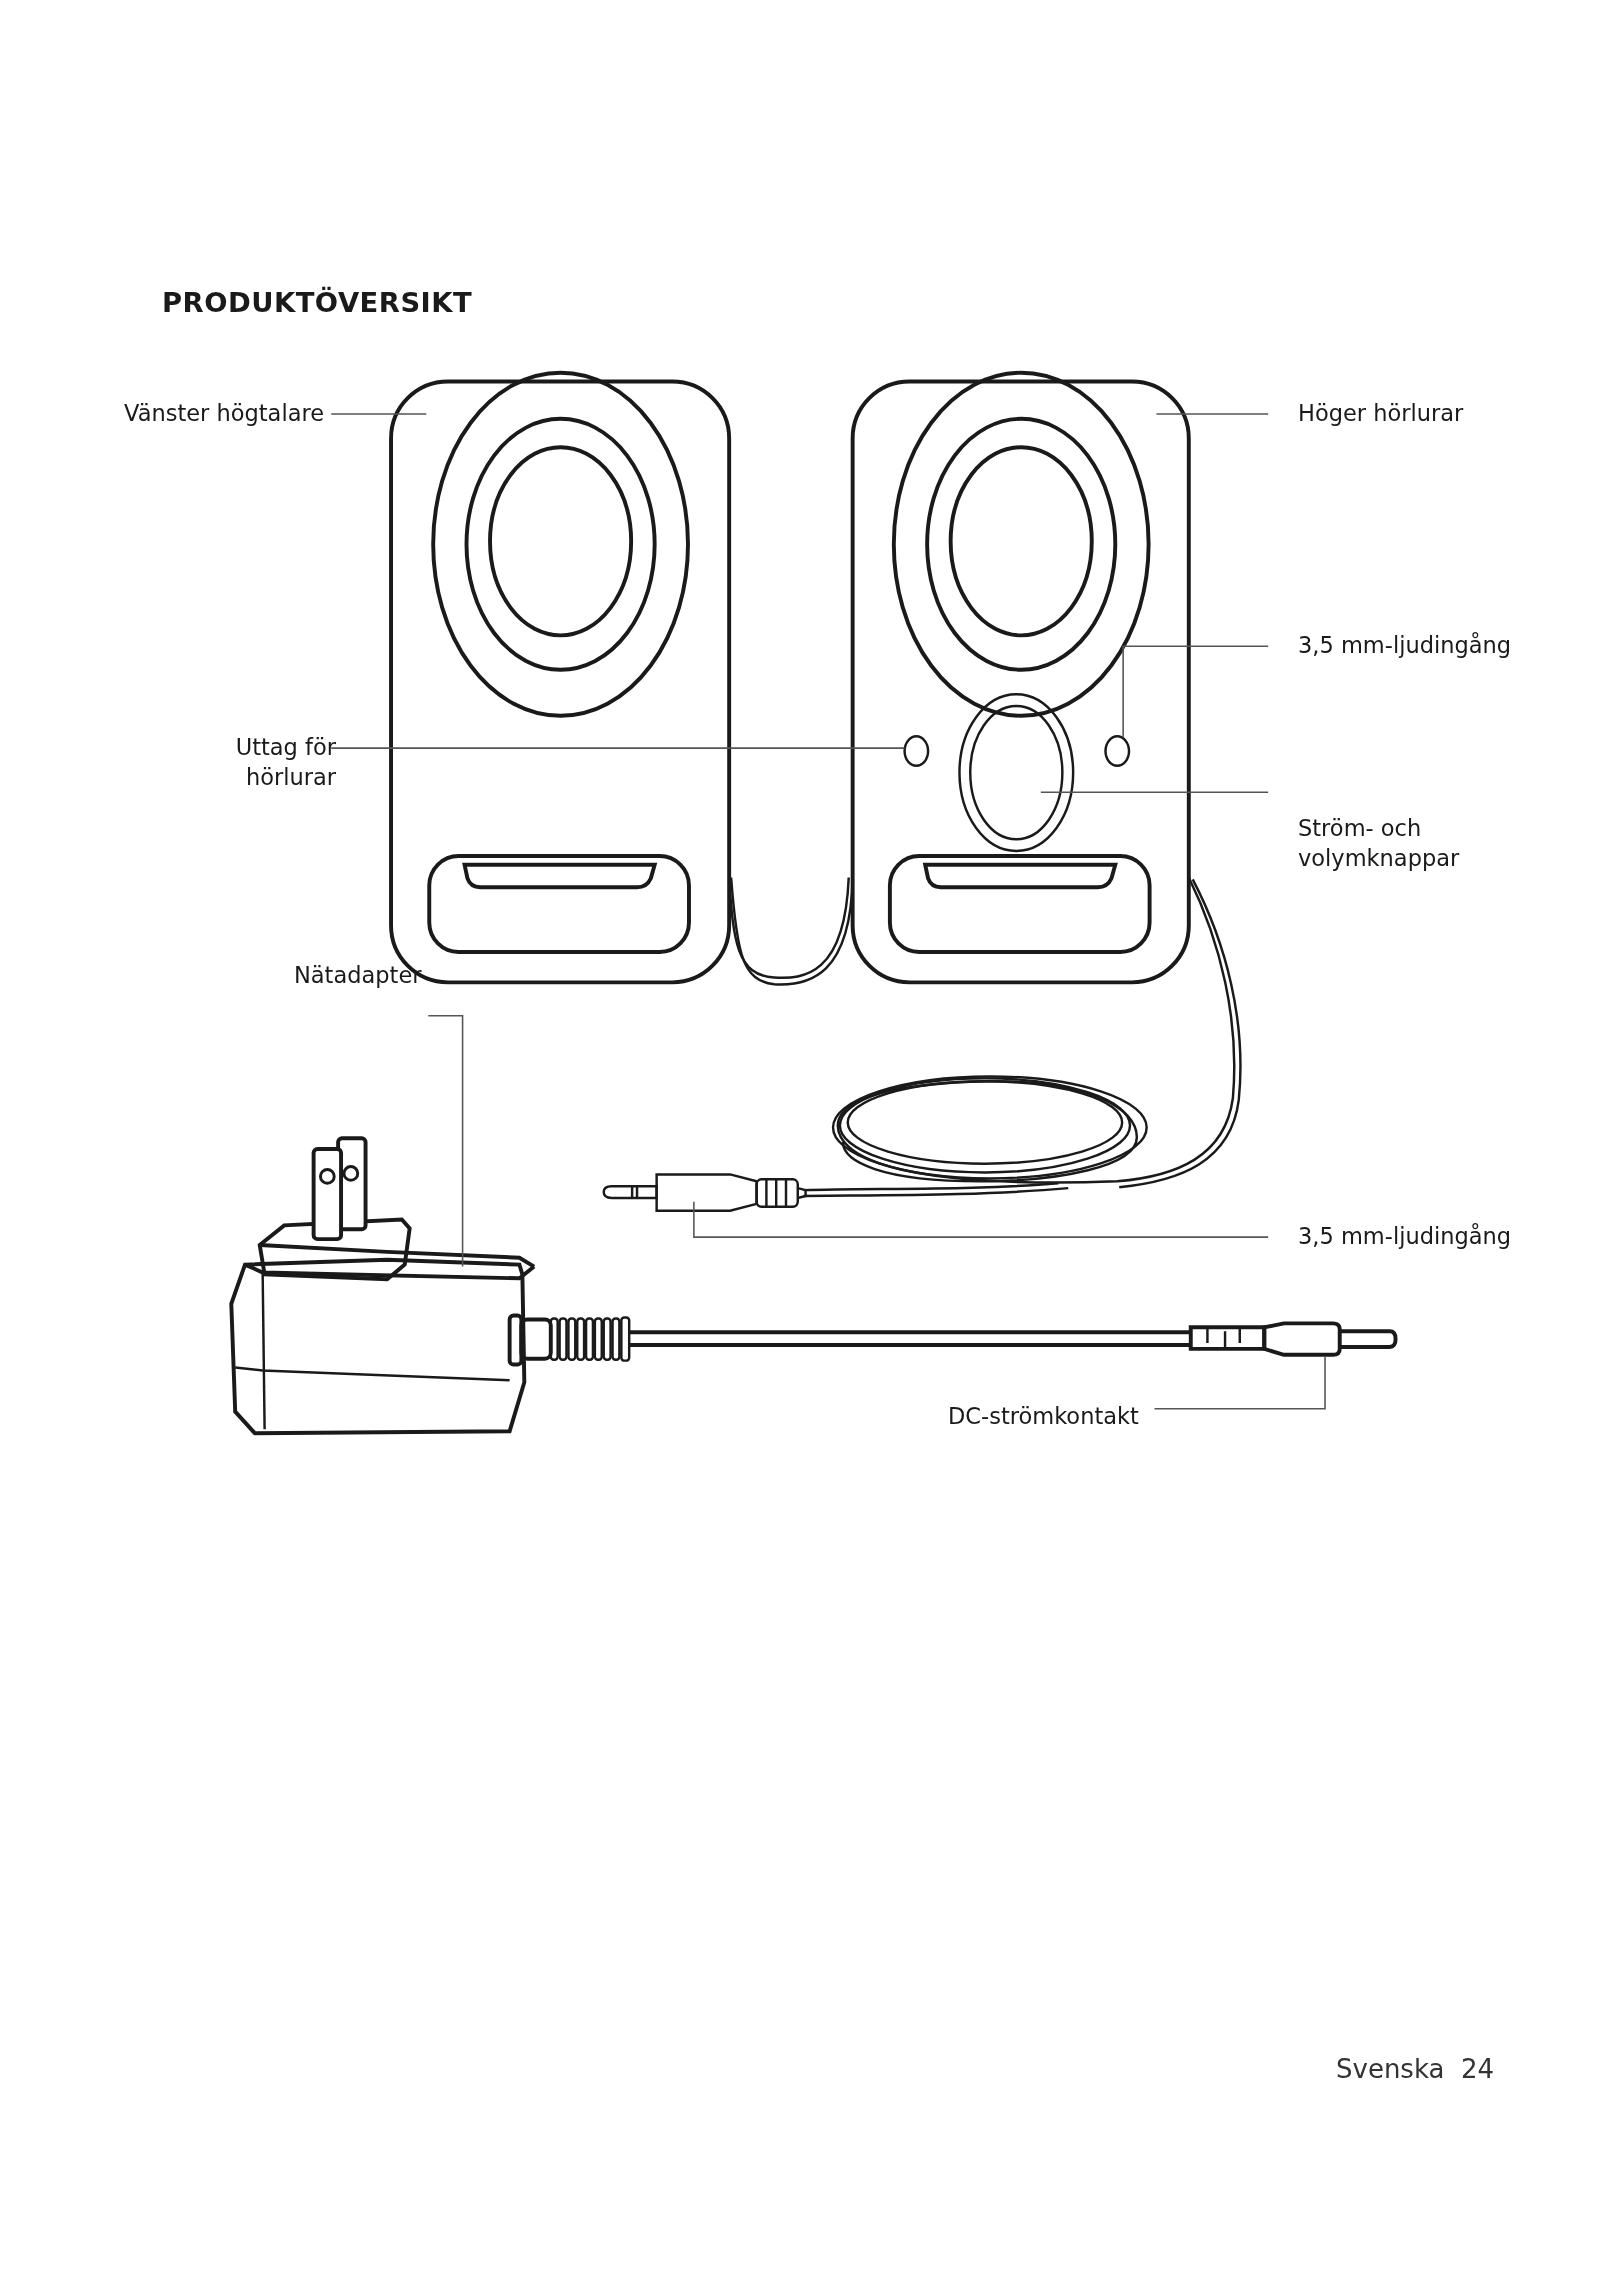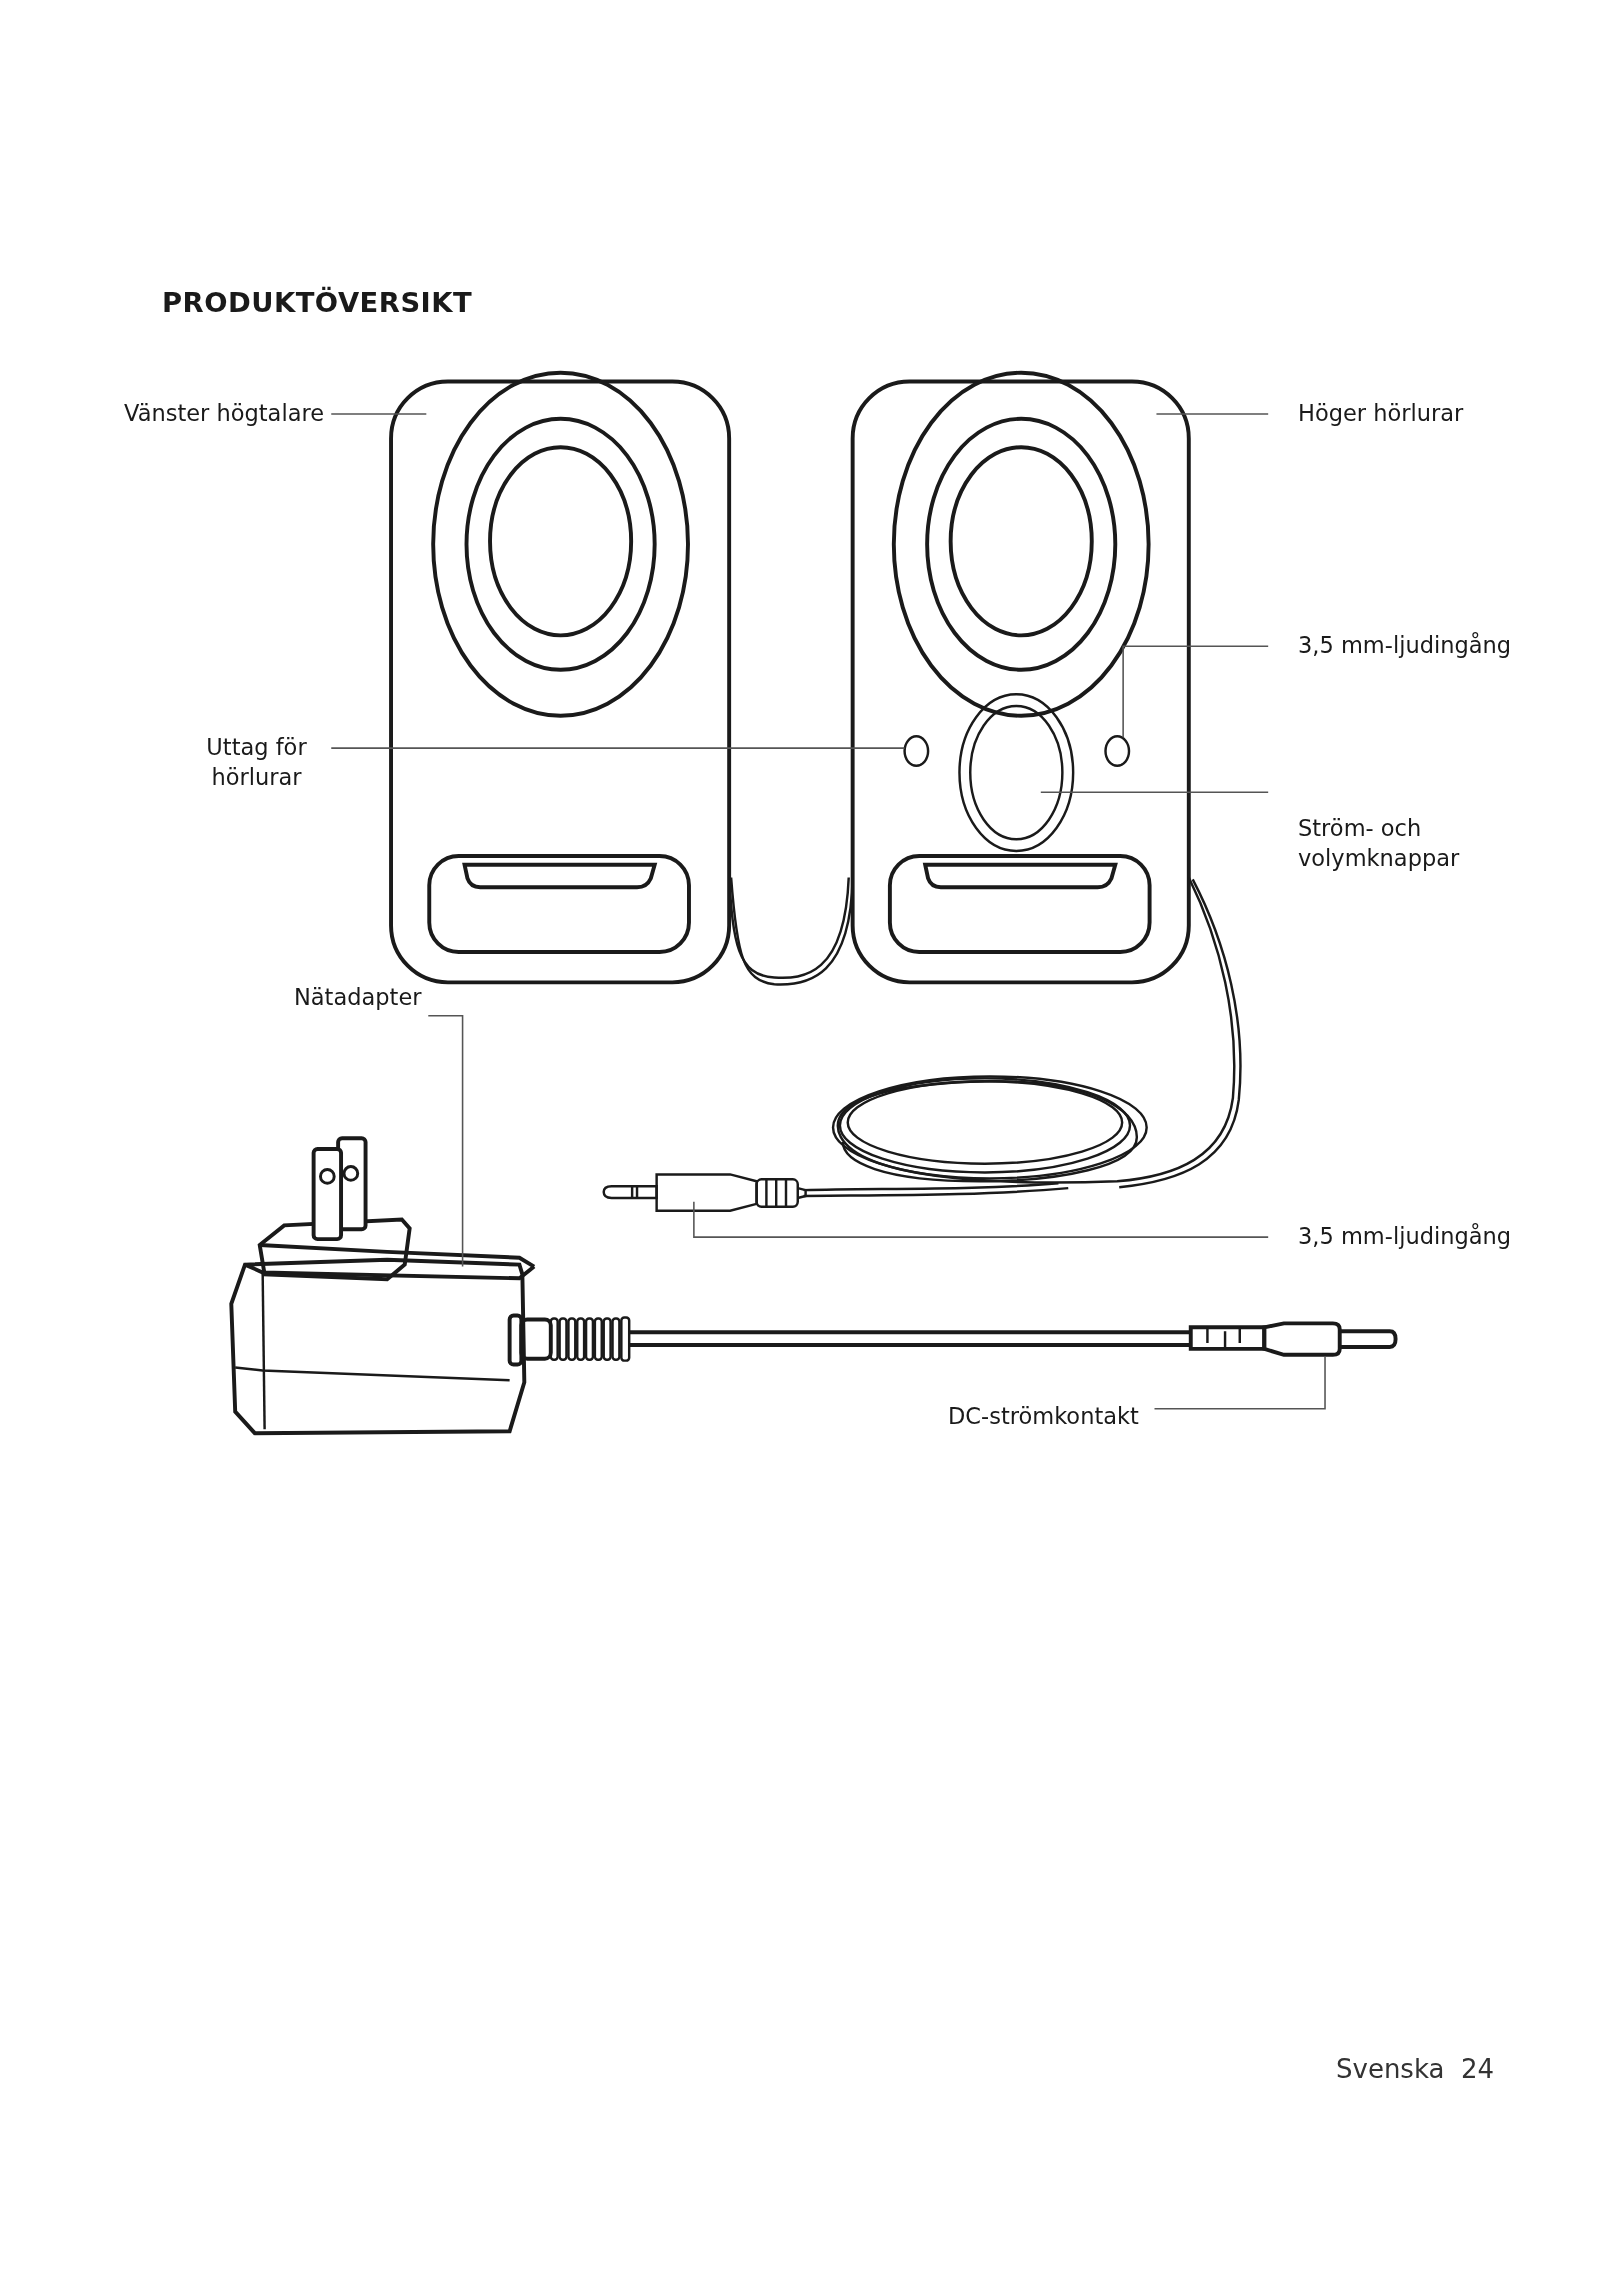--- a/index.html
+++ b/index.html
@@ -1,21 +1,21 @@
 <!DOCTYPE html>
 <html><head>
 <meta charset="utf-8">
 <style>
   html,body{margin:0;padding:0;background:#ffffff;}
   body{width:1621px;height:2293px;position:relative;overflow:hidden;font-family:"DejaVu Sans","Liberation Sans",sans-serif;color:#1a1a1a;}
   .page{position:absolute;left:0;top:0;width:1621px;height:2293px;}
   svg.diagram{position:absolute;left:0;top:0;}
   .title{position:absolute;left:162px;top:287px;font-size:27.4px;font-weight:bold;letter-spacing:0.5px;color:#1a1a1a;}
   .lbl{position:absolute;font-size:22.5px;line-height:30px;color:#1a1a1a;white-space:nowrap;margin-left:20px;}
-  .lbl.right{text-align:center;}
+  .lbl.right{text-align:right;}
   .footer{position:absolute;top:2054px;font-size:26px;color:#333;}
   .outline{fill:none;stroke:#1a1a1a;stroke-width:4;}
   .thin{fill:none;stroke:#1a1a1a;stroke-width:2.5;}
   .leader{fill:none;stroke:#555;stroke-width:1.6;}
   .fillw{fill:#fff;stroke:#1a1a1a;stroke-width:4;}
 </style>
 </head>
 <body>
 
 <div class="page">
@@ -129,21 +129,21 @@
   <div class="lbl right" style="left:157px;width:159px;top:732px;">
     <div>Uttag för</div>
     <div>hörlurar</div>
   </div>
 
   <div class="lbl" style="left:1278px;top:813px;">
     <div>Ström- och</div>
     <div>volymknappar</div>
   </div>
 
-  <div class="lbl" style="left:274px;top:982px;">Nätadapter</div>
+  <div class="lbl" style="left:274px;top:960px;">Nätadapter</div>
   <div class="lbl" style="left:1278px;top:1221px;">3,5 mm-ljudingång</div>
   <div class="lbl" style="left:928px;top:1401px;">DC-strömkontakt</div>
 
   <div class="footer" style="left:1336px;">Svenska</div>
   <div class="footer" style="left:1461px;text-align:center;">24</div>
 
 </div>
 
 
 </body></html>

